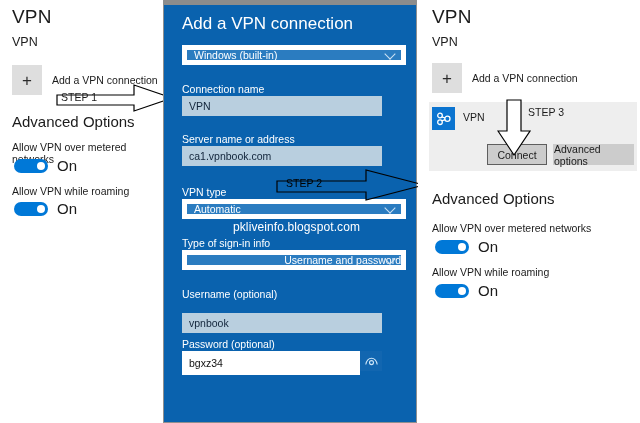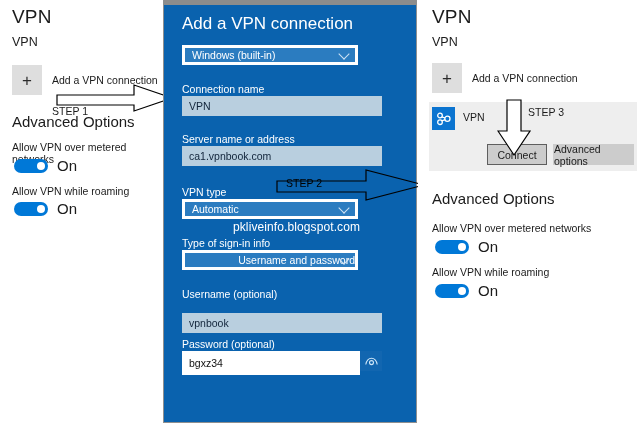--- a/index.html
+++ b/index.html
@@ -128,23 +128,23 @@
     font-weight: 400;
   }
   .field-label {
     position: absolute;
     font-size: 10.5px;
     color: #ffffff;
   }
   .combo {
     position: absolute;
     left: 18px;
-    width: 176px; height: 20px;
+    width: 224px; height: 20px;
     background: #2b7cc0;
-    border: 3px solid #ffffff;
+    border: 5px solid #ffffff;
     box-sizing: border-box;
     display: flex;
     align-items: center;
     padding-left: 7px;
     font-size: 10.5px;
     color: #ffffff;
   }
   .chevron {
     position: absolute;
     right: 7px;
@@ -278,21 +278,21 @@
     <div class="toggle-state">On</div>
   </div>
 
 </div>
 
 <div class="step-arrow" style="left:56px;top:83px;width:118px;height:30px;">
   <svg width="118" height="30" viewBox="0 0 118 30">
     <path d="M1,12 L78,12 L78,2 L116,15 L78,28 L78,22 L1,22 Z" fill="#ffffff" stroke="#000000" stroke-width="1.2" stroke-linejoin="miter"></path>
   </svg>
 </div>
-<div class="step-text" style="left:52px;top:91px;margin-top:14px;">STEP 1</div>
+<div class="step-text" style="left:61px;top:91px;">STEP 1</div>
 
 <div class="panel-mid">
 
   <div class="mid-topbar"></div>
 
   <div class="mid-title">Add a VPN connection</div>
 
   <div class="combo" style="top:45px;">
     <span>Windows (built-in)</span>
     <span class="chevron"></span>

